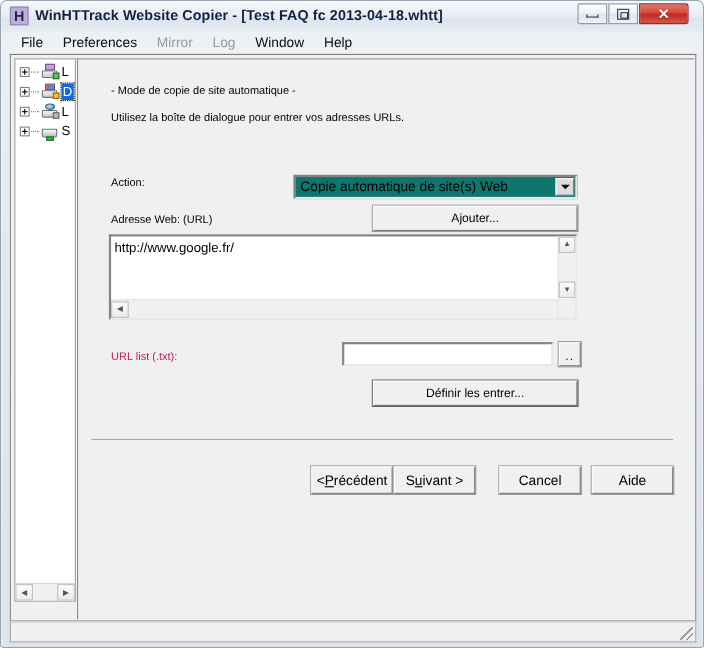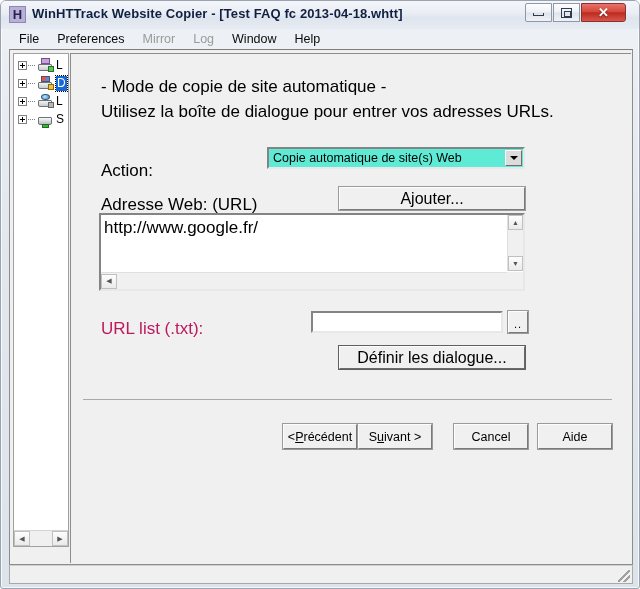--- a/index.html
+++ b/index.html
@@ -182,35 +182,35 @@
   #contentpane {
     position: absolute; left: 60px; top: 3px;
     width: 561px; height: 510px;
     background: #f0f0f0;
     border-left: 1px solid #8d8d8d;
     border-top: 1px solid #8d8d8d;
   }
 
   .ctext {
     position: absolute;
-    font-size: 17px; color: #000;
+    font-size: 10px; color: #000;
     white-space: nowrap;
   }
   #head1 { left: 30px; top: 23px; }
   #head2 { left: 30px; top: 48px; }
   #lbl-action { left: 30px; top: 107px; }
   #lbl-url { left: 30px; top: 141px; }
   #lbl-urllist { left: 30px; top: 265px; color: #be185d; }
   #lbl-params { left: 30px; top: 298px; }
 
   
   #combo {
-    position: absolute; left: 196px; top: 93px;
+    position: absolute; left: 196px; top: 105px;
     width: 258px; height: 22px;
-    background: #5eead4;
+    background: #0f766e;
     border: 2px solid;
     border-color: #848484 #e8e8e8 #e8e8e8 #848484;
     padding-left: 48px;
   }
   #combo .cval {
     position: absolute; left: 4px; top: 2px;
     font-size: 12.5px; color: #000; white-space: nowrap;
   }
   #combo .cbtn {
     position: absolute; right: 1px; top: 1px;
@@ -223,21 +223,21 @@
   .tri-down { width:0;height:0;border-left:4px solid transparent;border-right:4px solid transparent;border-top:4px solid #000; }
 
   
   .pbtn {
     position: absolute;
     background: #f0f0f0;
     border: 1px solid;
     border-color: #fdfdfd #7a7a7a #7a7a7a #fdfdfd;
     box-shadow: 0 0 0 1px #9a9a9a;
     display: flex; align-items: center; justify-content: center;
-    font-size: 16px; color: #000; white-space: nowrap;
+    font-size: 11px; color: #000; white-space: nowrap;
   }
   #btn-ajouter { left: 268px; top: 133px; width: 186px; height: 23px; }
   #btn-options {
     left: 268px; top: 292px; width: 186px; height: 23px;
     border-color: #fdfdfd #6a6a6a #6a6a6a #fdfdfd;
     box-shadow: 0 0 0 1px #5f5f5f;
   }
   #btn-dots {
     left: 437px; top: 257px; width: 20px; height: 22px;
     font-size: 11px; letter-spacing: 1px;
@@ -247,21 +247,21 @@
   
   #urlbox {
     position: absolute; left: 28px; top: 159px;
     width: 426px; height: 78px;
     background: #ffffff;
     border: 2px solid;
     border-color: #848484 #e8e8e8 #e8e8e8 #848484;
   }
   #urlbox .utext {
     position: absolute; left: 3px; top: 3px;
-    font-size: 17px; color: #000; white-space: nowrap;
+    font-size: 12px; color: #000; white-space: nowrap;
   }
   #url-vscroll {
     position: absolute; right: 0; top: 0;
     width: 16px; height: 56px;
     background: #f0f0f0;
     border-left: 1px solid #e0e0e0;
   }
   #url-vscroll .sb-arrow { width:15px;height:15px; }
   #url-vscroll .bot { position:absolute; bottom:0; left:0; }
   #url-hscroll {
@@ -438,21 +438,21 @@
           <span class="sb-arrow">◀</span>
           <span class="sb-arrow">▶</span>
         </div>
         <div id="url-corner"></div>
       </div>
 
       <div class="ctext" id="lbl-urllist">URL list (.txt):</div>
       <div id="urllist-input" title=""></div>
       <div class="pbtn" id="btn-dots">..</div>
 
-      <div class="pbtn" id="btn-options">Définir les dialogue...</div>
+      <div class="pbtn" id="btn-options">Définir les entrer...</div>
 
       <div id="sep"></div>
 
       <div class="pbtn wbtn-row" id="btn-prev">
         <span>&lt; </span>
           <span class="u">P</span>
           <span>récédent</span>
       </div>
       <div class="pbtn wbtn-row" id="btn-next">
         <span>S</span>

